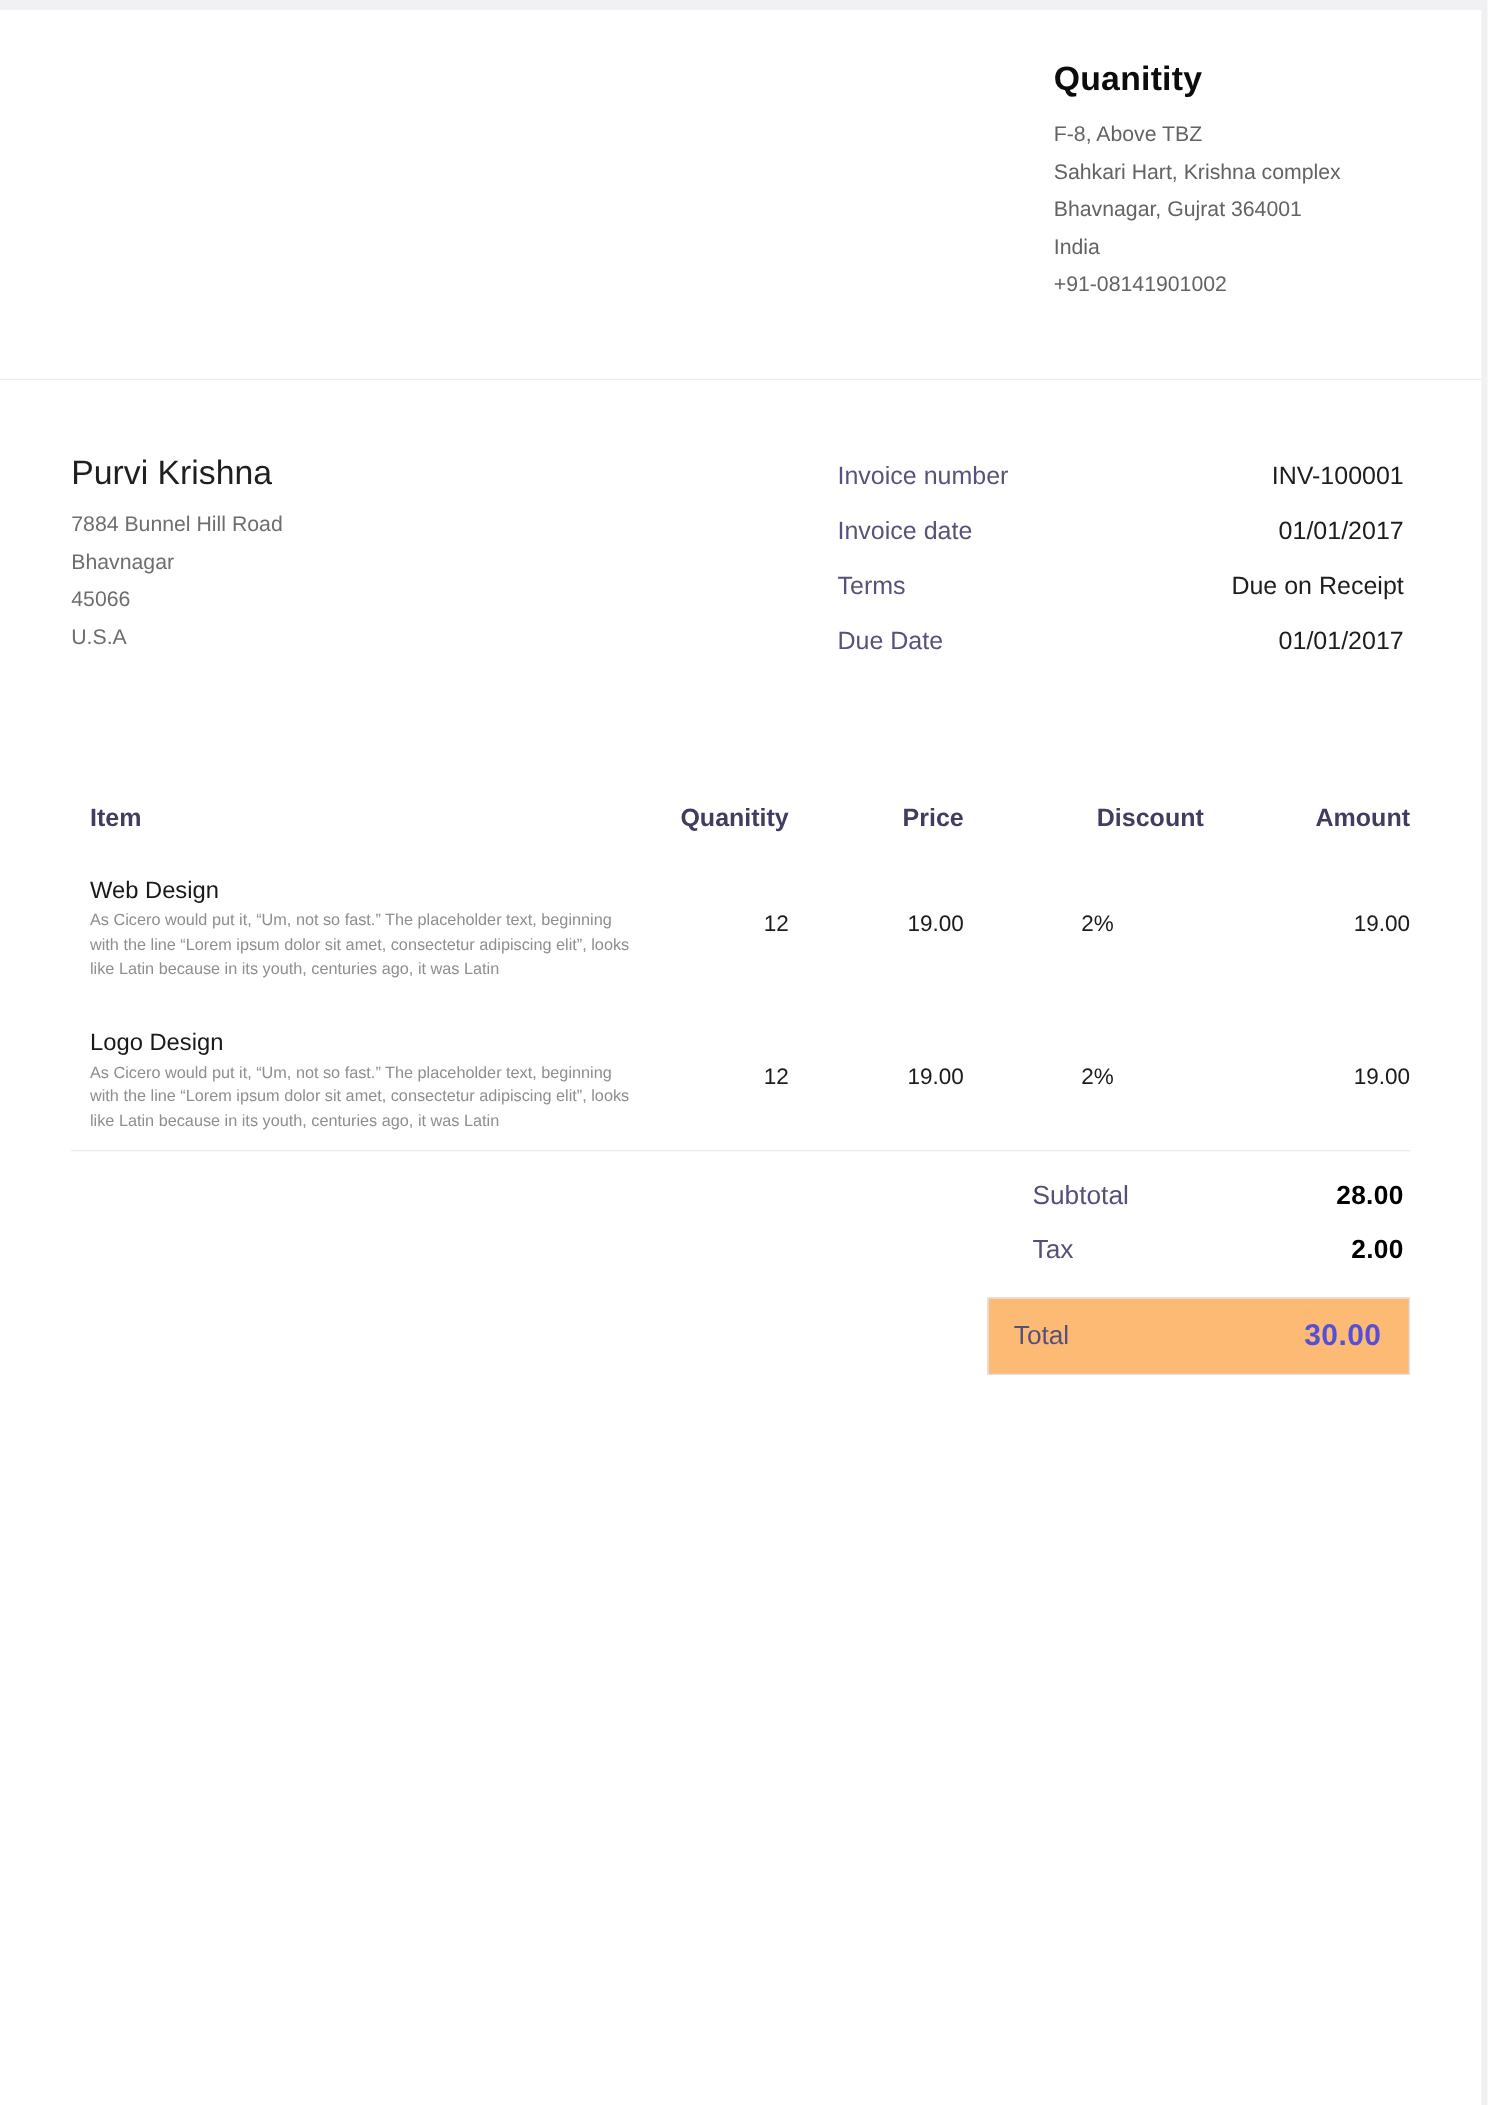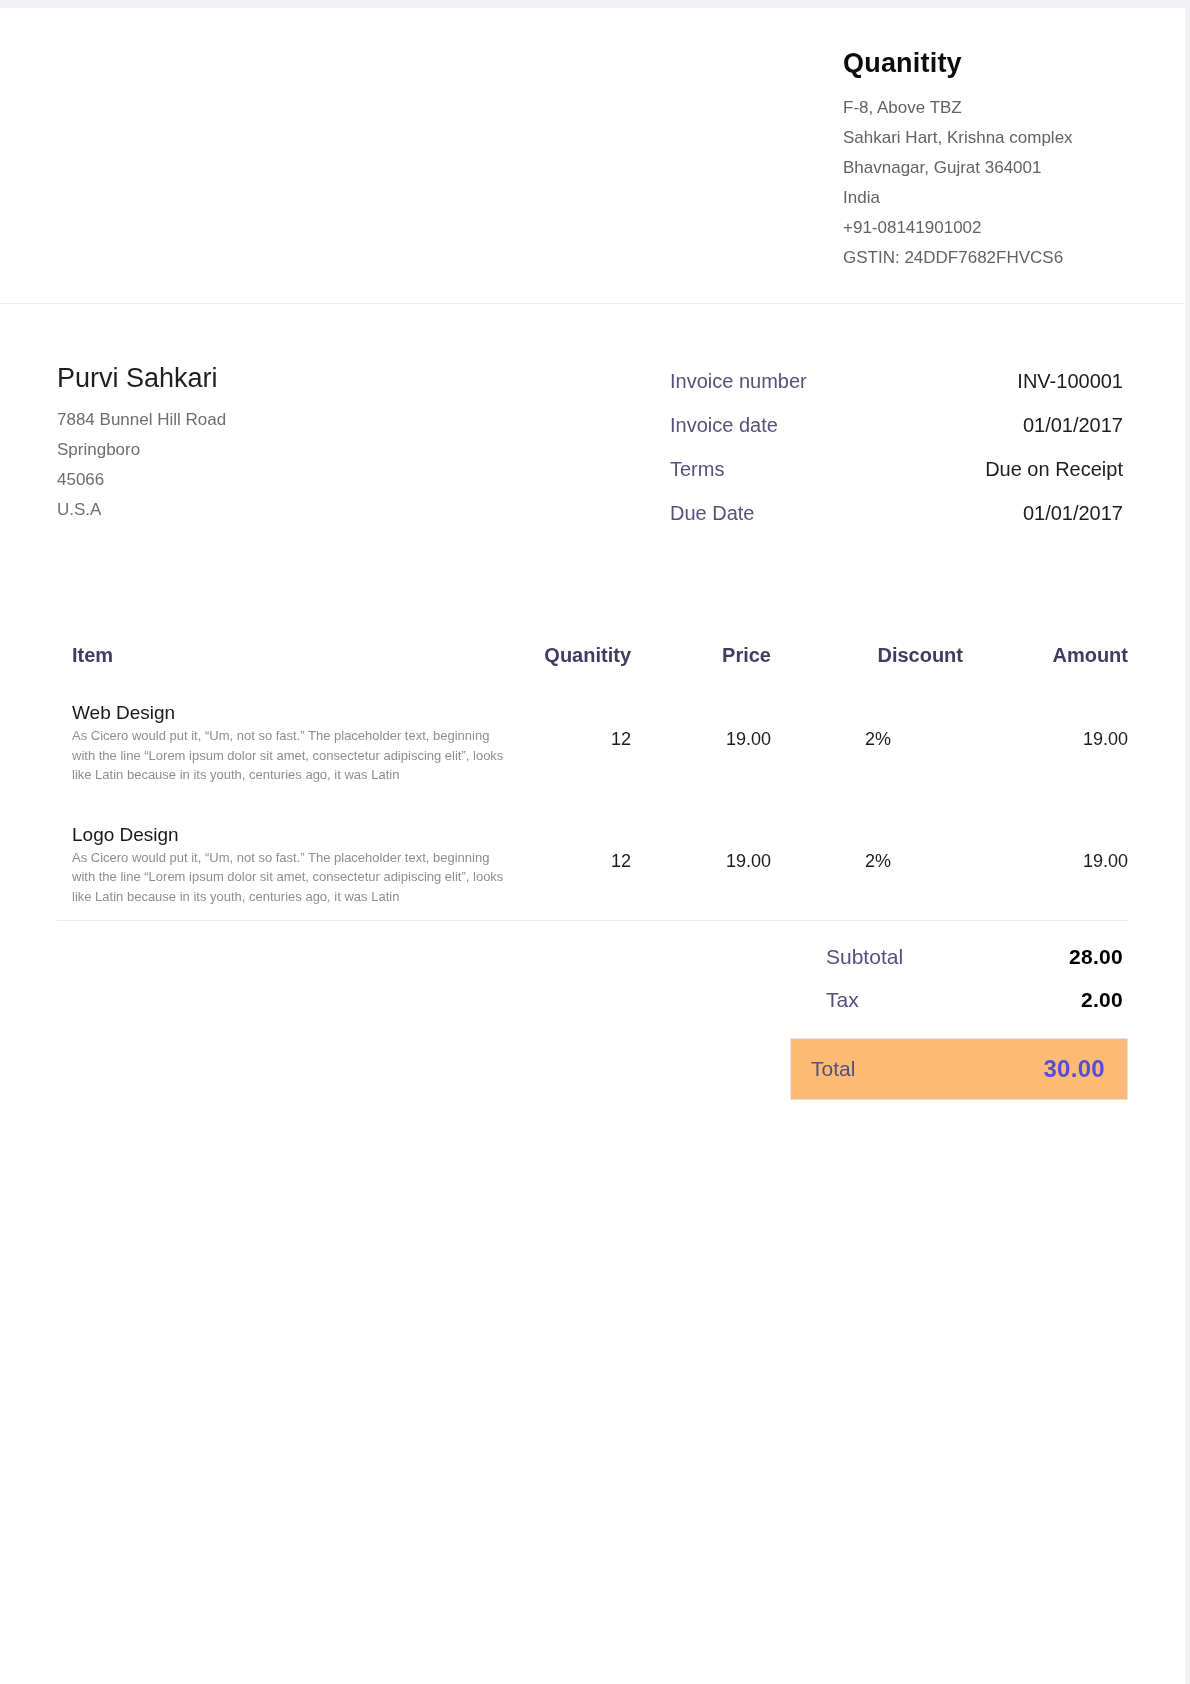--- a/index.html
+++ b/index.html
@@ -101,31 +101,30 @@
 
   <header class="header">
     <div class="company">
       <div class="company-name">Quanitity</div>
       <div class="company-address">
         <div>F-8, Above TBZ</div>
         <div>Sahkari Hart, Krishna complex</div>
         <div>Bhavnagar, Gujrat 364001</div>
         <div>India</div>
         <div>+91-08141901002</div>
-        <div>GSTIN: 24DDF7682FHVCS6</div>
       </div>
     </div>
   </header>
 
   <section class="billing">
     <div class="bill-to">
-      <div class="to-name">Purvi Sahkari</div>
+      <div class="to-name">Purvi Krishna</div>
       <div class="to-address">
         <div>7884 Bunnel Hill Road</div>
-        <div>Springboro</div>
+        <div>Bhavnagar</div>
         <div>45066</div>
         <div>U.S.A</div>
       </div>
     </div>
     <div class="meta">
       <div class="meta-row">
         <span class="meta-label">Invoice number</span>
         <span class="meta-value">INV-100001</span>
       </div>
       <div class="meta-row">

